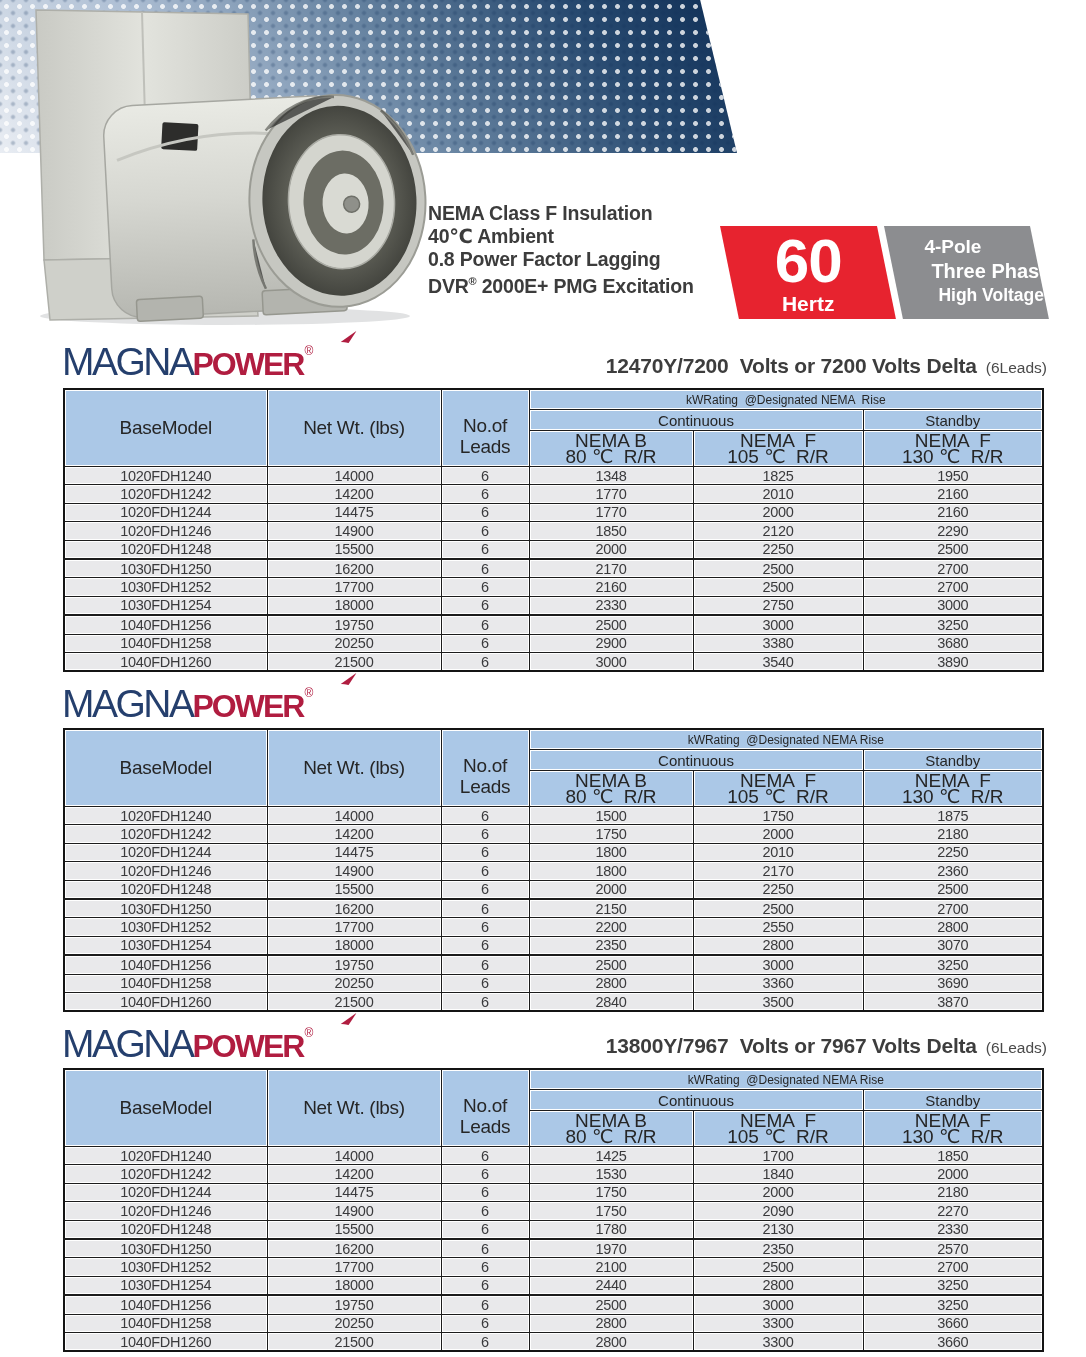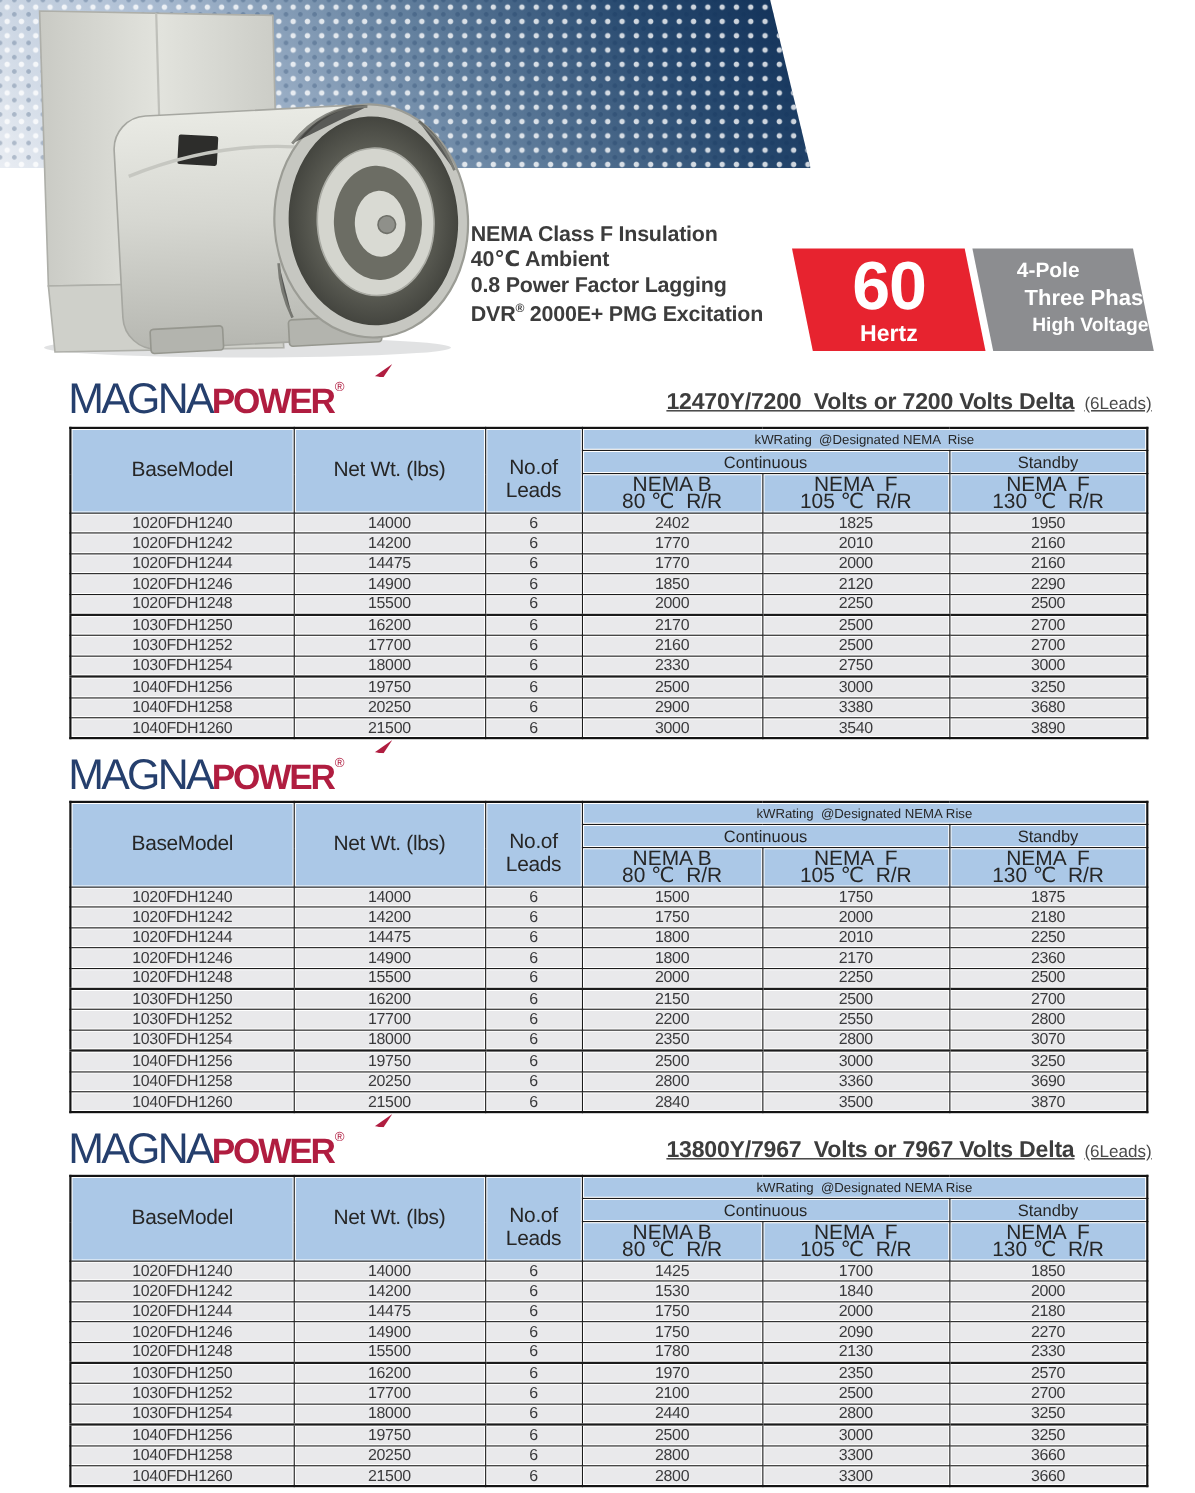--- a/index.html
+++ b/index.html
@@ -41,21 +41,21 @@
   
   .logo{position:absolute;left:62px;height:48px;white-space:nowrap;line-height:46px;}
   .logo .magna{font-size:39px;font-weight:400;letter-spacing:-2.5px;color:#253f6d;}
   .logo .power{font-size:32px;font-weight:700;letter-spacing:-2px;color:#b01d40;position:relative;}
   .logo sup{font-size:12px;font-weight:400;color:#b01d40;vertical-align:20px;margin-left:1px;}
   .logo .flame{
     position:absolute;display:inline-block;width:15px;height:13px;left:148px;top:-16px;
     background:#b01d40;clip-path:polygon(0 100%,100% 0,55% 100%);transform:rotate(6deg);
   }
   
-  .section-title{position:absolute;right:39px;text-align:right;white-space:nowrap;line-height:24px;text-decoration:underline;}
+  .section-title{position:absolute;right:39px;text-align:right;white-space:nowrap;line-height:24px;}
   .section-title .bold{font-size:21px;font-weight:bold;color:#3d3d3d;white-space:pre;letter-spacing:-.2px;}
   .section-title .note{font-size:15.5px;font-weight:400;color:#4a4a4a;margin-left:9px;}
   
   table.ratings{
     position:absolute;left:63px;width:979px;border-collapse:collapse;table-layout:fixed;
     border:2.5px solid #141414;
   }
   table.ratings th,table.ratings td{
     border:1.5px solid #1c1c1c;text-align:center;vertical-align:middle;
     box-shadow:inset 0 0 0 1px #ffffff;overflow:hidden;
@@ -191,21 +191,21 @@
             <div>NEMA  F</div>
             <div>130 ℃  R/R</div>
           </th>
       </tr>
     </thead>
     <tbody>
         <tr>
           <td>1020FDH1240</td>
           <td>14000</td>
           <td>6</td>
-          <td>2402</td>
+          <td>1348</td>
           <td>1825</td>
           <td>1950</td>
         </tr>
         <tr>
           <td>1020FDH1242</td>
           <td>14200</td>
           <td>6</td>
           <td>1770</td>
           <td>2010</td>
           <td>2160</td>

